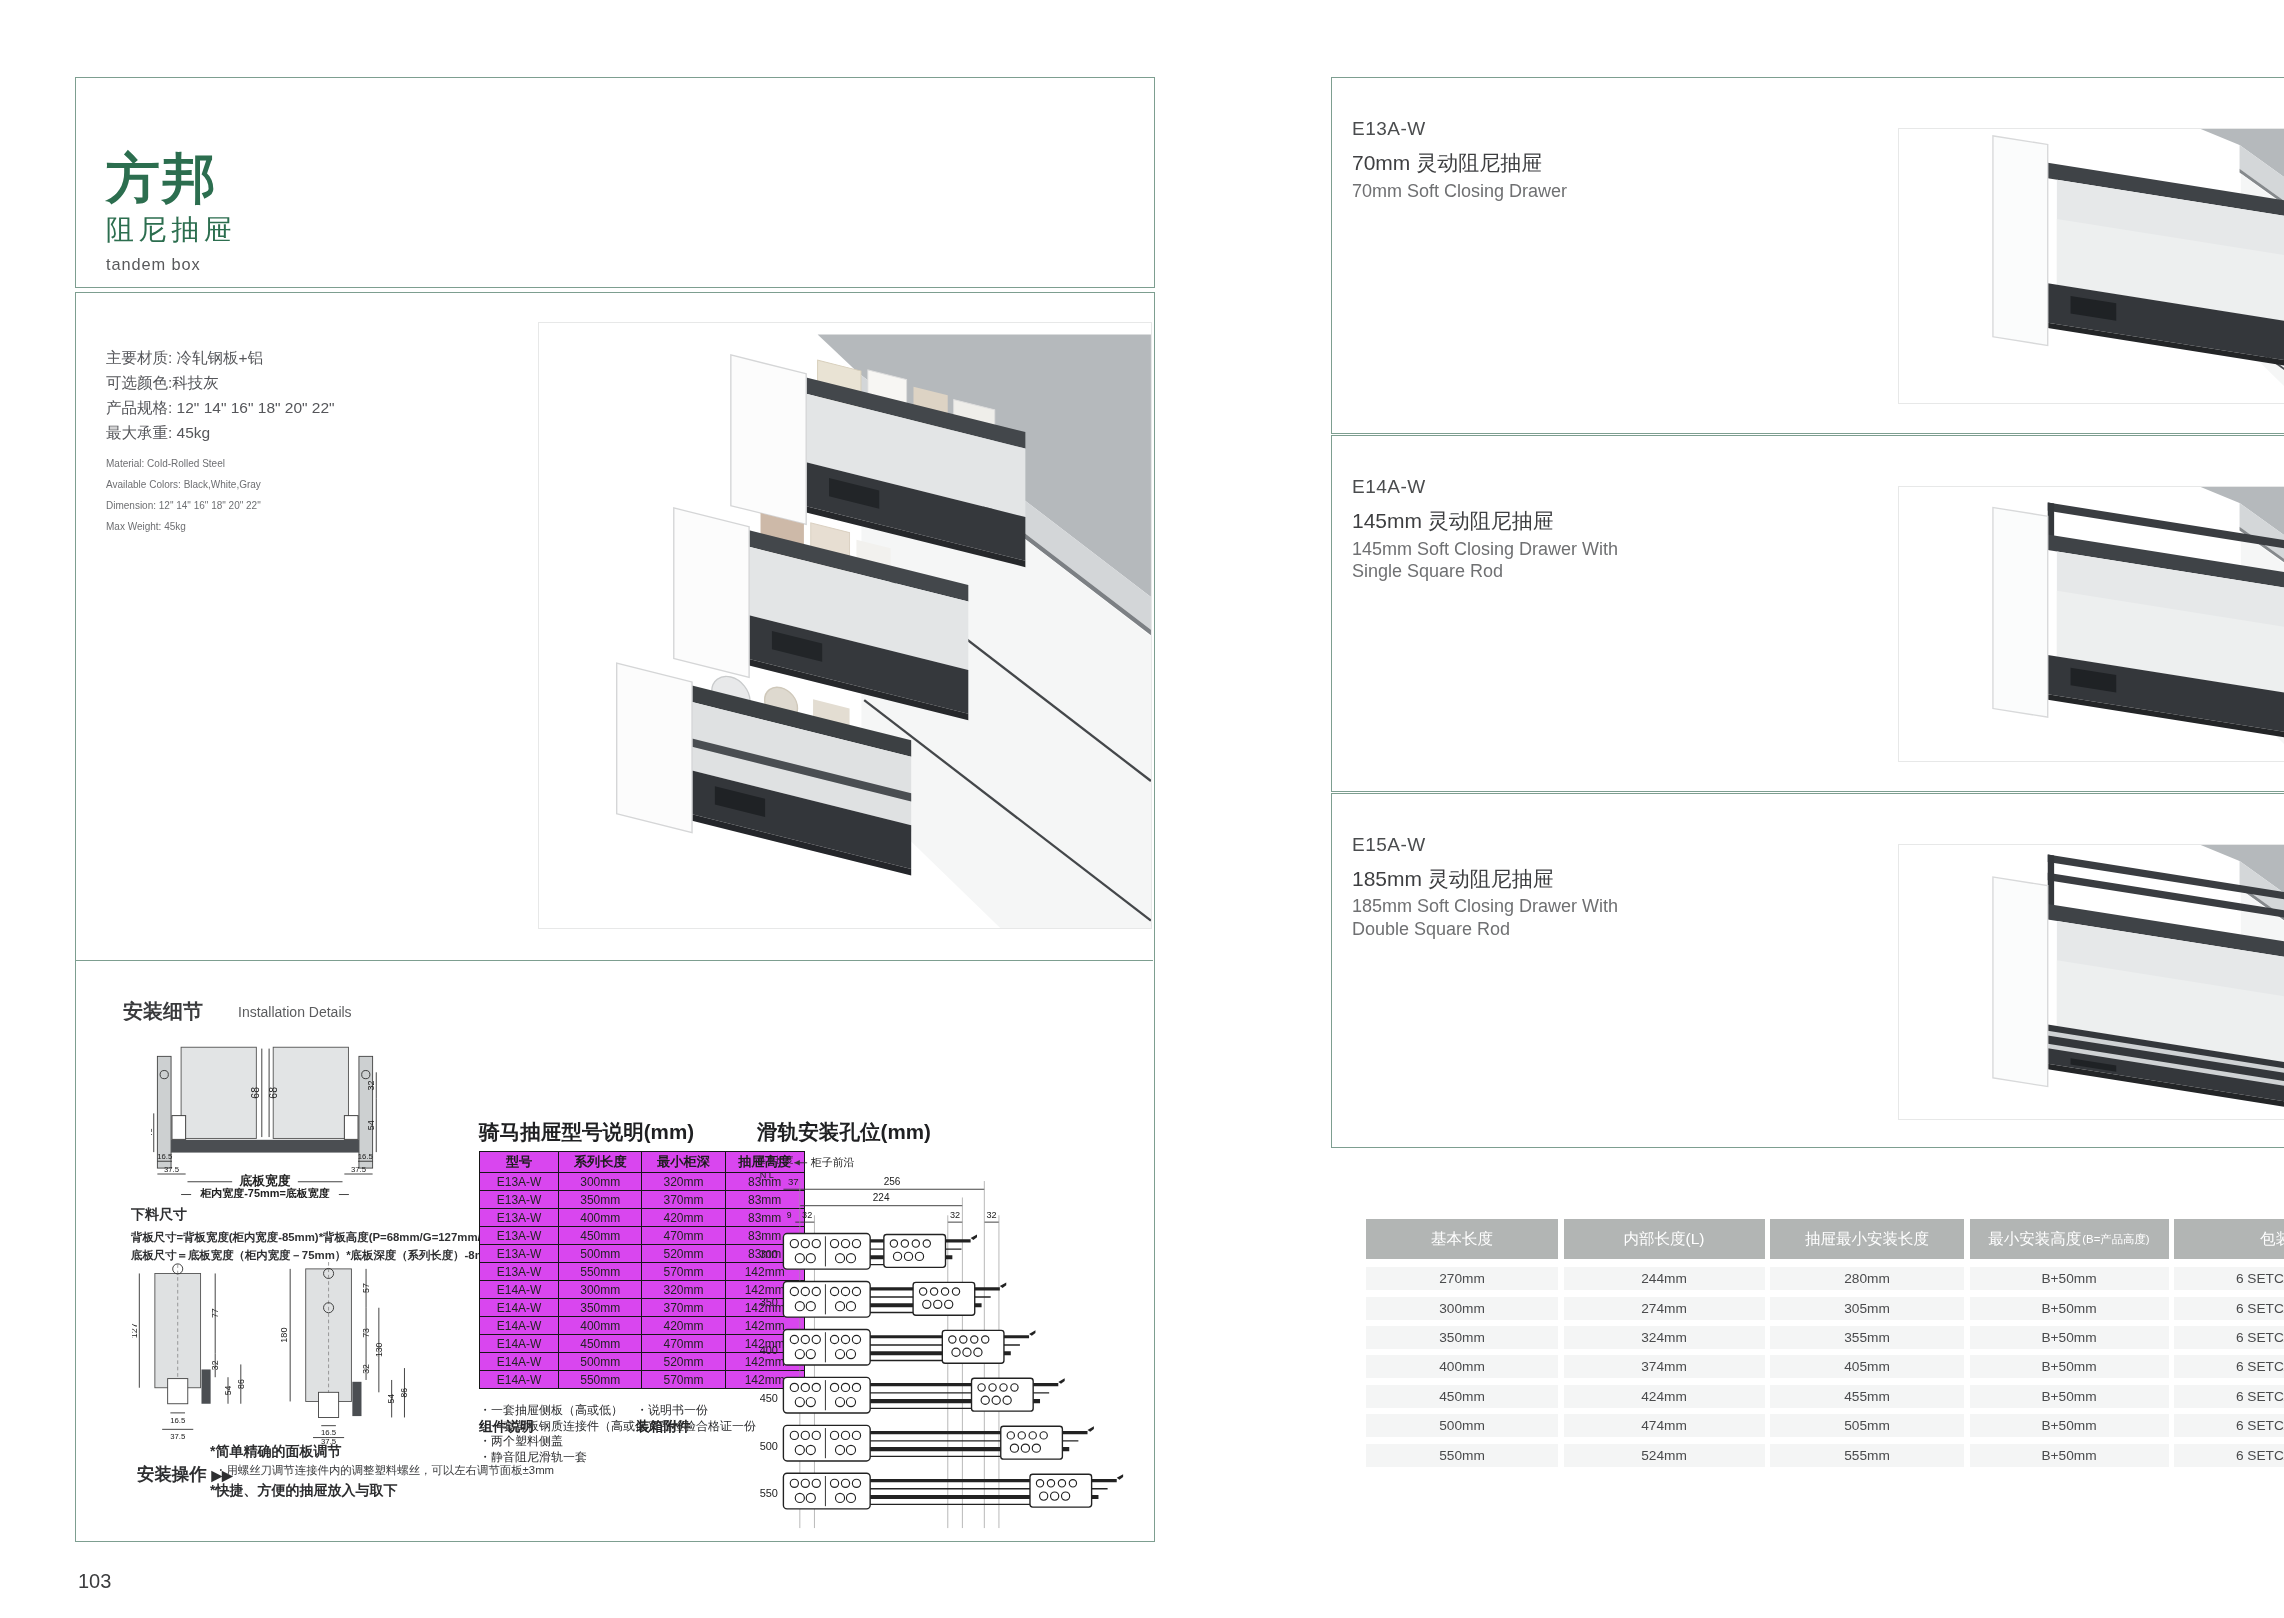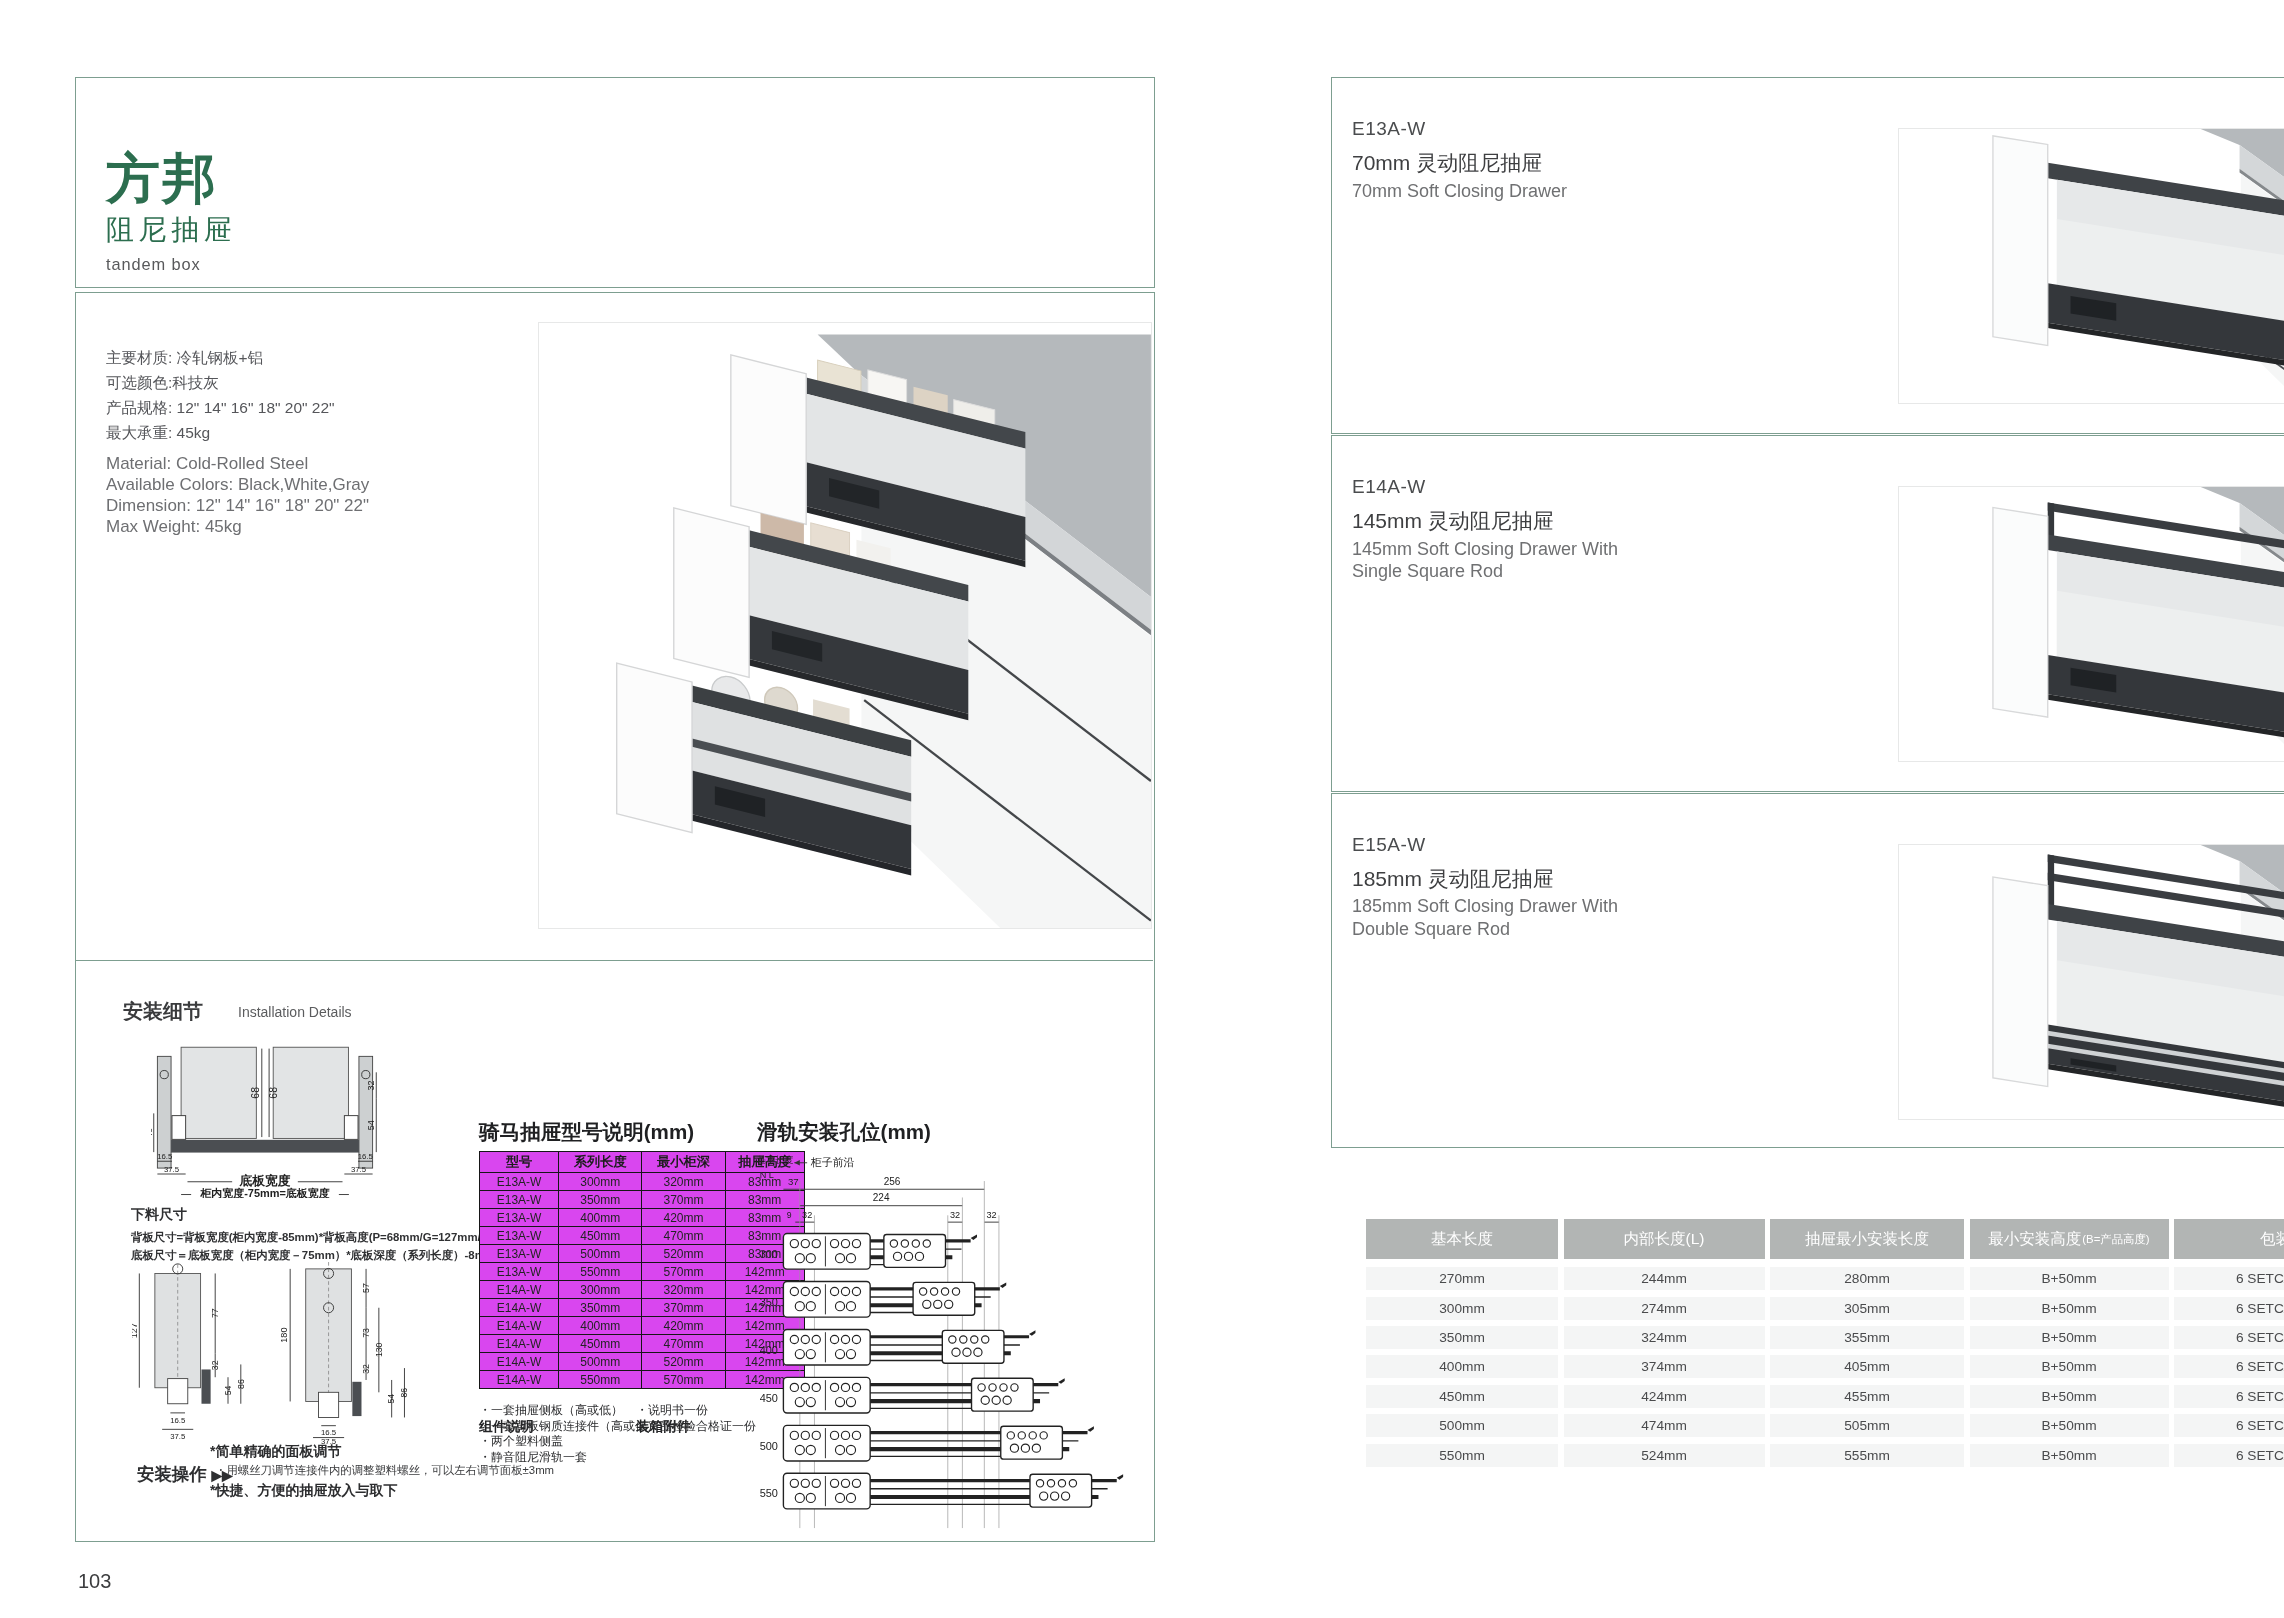--- a/index.html
+++ b/index.html
@@ -8,21 +8,21 @@
   .t{position:absolute;white-space:nowrap;}
   .box{position:absolute;border:0.9px solid #7d9e90;background:#fff;}
   .imgbox{position:absolute;border:0.5px solid #e7e8e8;background:#fff;overflow:hidden;}
 
   
   .brand{font-size:54px;font-weight:bold;color:#2c6e4f;letter-spacing:1.8px;}
   .brand-sub{font-size:28px;color:#2c6e4f;letter-spacing:4.6px;}
   .brand-tag{font-size:16.4px;color:#58595b;letter-spacing:0.9px;}
 
   .mat-zh{font-size:15.5px;color:#55565a;line-height:25px;}
-  .mat-en{font-size:17px;color:#6e6f72;line-height:21px;}
+  .mat-en{font-size:10px;color:#6e6f72;line-height:21px;}
 
   .sec-title-zh{font-size:20px;font-weight:bold;color:#3a3b3d;}
   .sec-title-en{font-size:14px;color:#5b5c5e;}
   .cut-title{font-size:14px;font-weight:bold;color:#2f3032;}
   .formula{font-size:11.4px;font-weight:bold;color:#303133;}
   .op{font-size:17.4px;font-weight:bold;color:#2e2f31;}
   .note-h{font-size:14px;font-weight:bold;color:#2c2d2f;}
   .note-b{font-size:11.4px;color:#393a3c;}
   .wrap{white-space:normal;line-height:17.4px;width:448px;}
 

